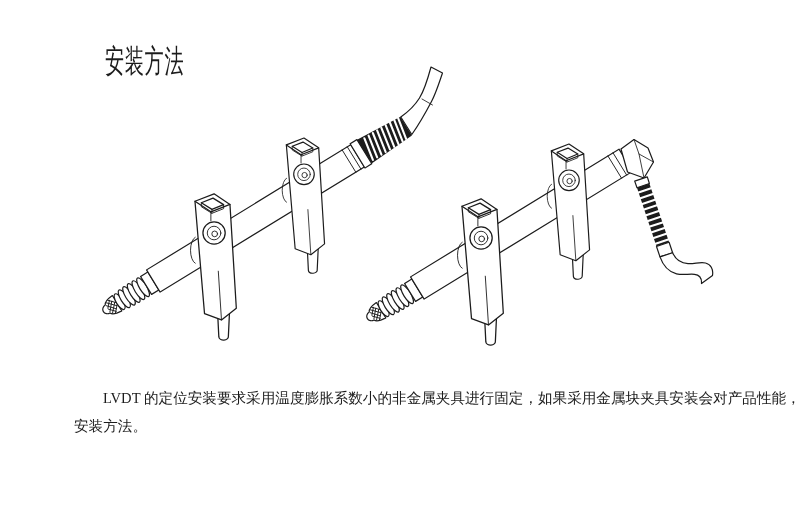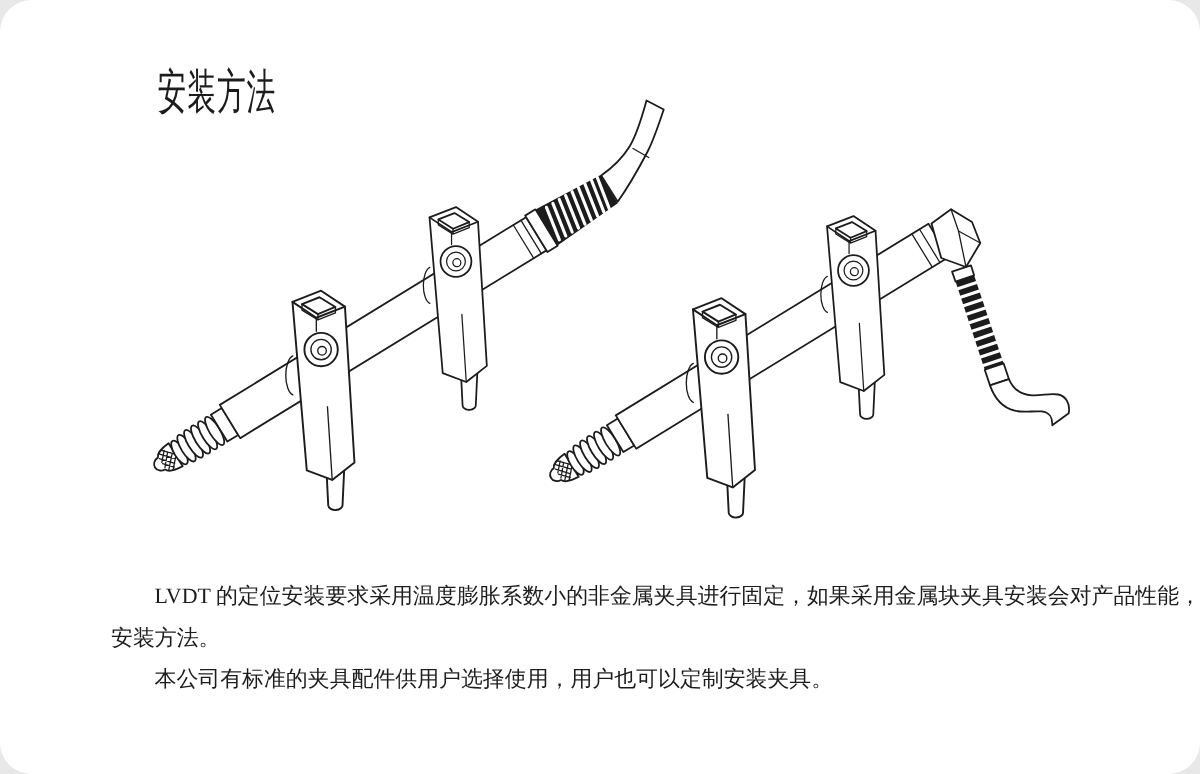--- a/index.html
+++ b/index.html
@@ -1,19 +1,19 @@
 <!DOCTYPE html>
 <html style="--ink: #1c1c1c; --bg: #ffffff;"><head>
 <meta charset="utf-8">
 <style>
   html,body{margin:0;padding:0;background:#e8e8e8;}
   .page{
     position:relative;width:800px;height:516px;margin:0 auto;
     background:var(--bg,#ffffff);overflow:hidden;
-    font-family:"Liberation Serif","DejaVu Serif",serif;color:var(--ink,#1c1c1c);border-radius:21px;
+    font-family:"Liberation Serif","DejaVu Serif",serif;color:var(--ink,#1c1c1c);
   }
   .page-title{
     position:absolute;left:105px;top:42px;margin:0;
     font-size:32px;line-height:38px;font-weight:500;letter-spacing:1px;
     transform:scaleX(0.60);transform-origin:0 0;white-space:nowrap;
   }
   .diagram{position:absolute;left:0;top:0;}
   .diagram *{stroke:var(--ink,#1c1c1c);stroke-width:1.2;fill:none;stroke-linejoin:round;stroke-linecap:round;}
   .diagram .f-white{fill:#ffffff;}
   .diagram .f-ink{fill:var(--ink,#1c1c1c);stroke:none;}
@@ -92,16 +92,15 @@
       <path class="f-white" d="M 656.5,246.5 L 669.1,242.3 L 672.6,252.7 L 660,256.9 Z"></path>
       <path class="f-white" d="M 672.6,252.7 C 675.5,259.5 681,263.2 688,263.6 C 694.5,264 700,261.8 705.5,263 C 711,264.2 713.5,269.5 712.5,275.5 L 701.5,283.5 C 701.8,278.5 699.5,274.8 694.5,274.3 C 688.5,273.7 683,275.4 676.5,273.8 C 668.5,271.8 663,265.5 660,256.9 Z"></path>
       <use href="#clamp" xlink:href="#clamp" transform="translate(480,255) scale(1.06)"></use>
       <use href="#clamp" xlink:href="#clamp" transform="translate(568,196) scale(0.98)"></use>
     </g>
   </svg>
 
   <div class="body-text">
     <p class="indent">LVDT 的定位安装要求采用温度膨胀系数小的非金属夹具进行固定，如果采用金属块夹具安装会对产品性能，</p>
     <p>安装方法。</p>
-    <p class="indent">本公司有标准的夹具配件供用户选择使用，用户也可以定制安装夹具。</p>
   </div>
 
 </div>
 
 </body></html>

